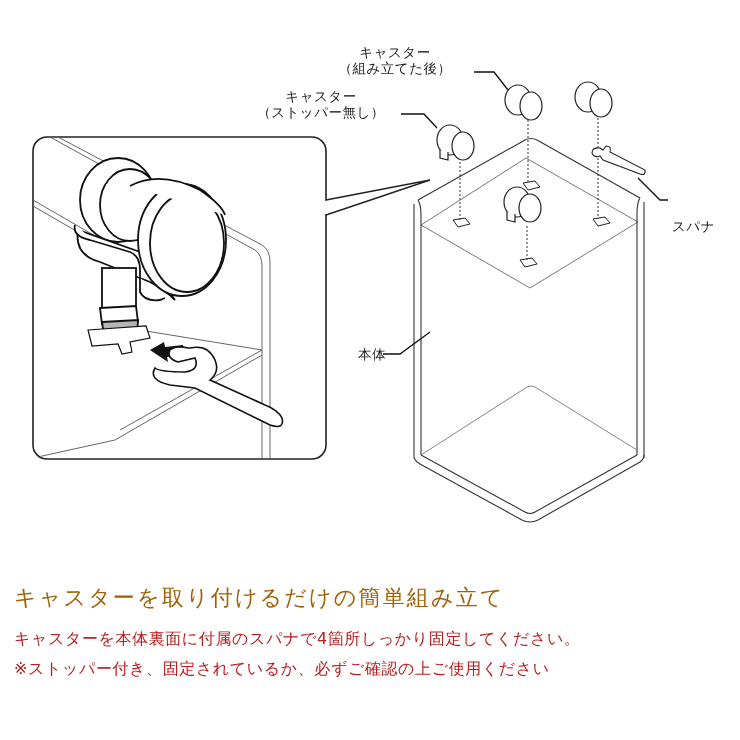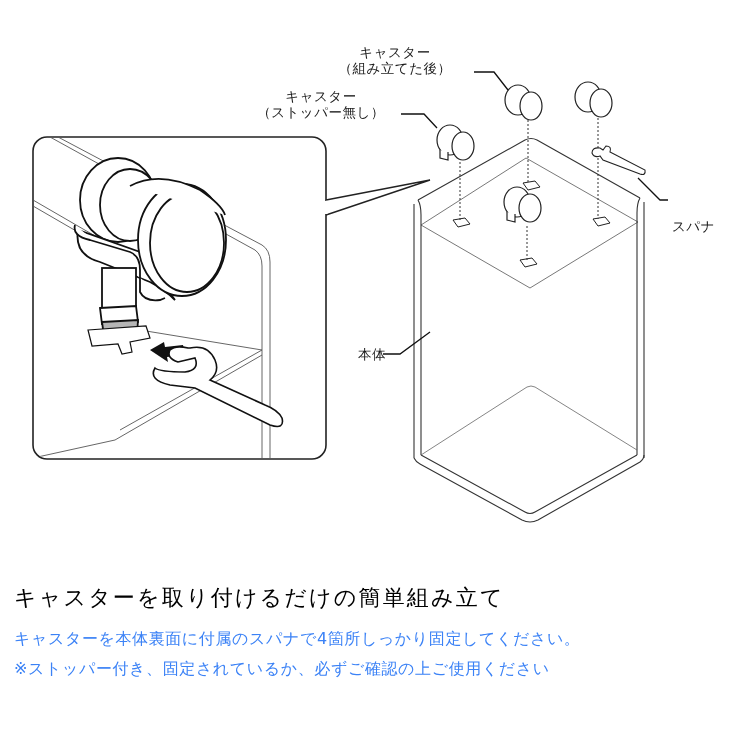--- a/index.html
+++ b/index.html
@@ -2,22 +2,22 @@
 <html><head>
   <meta charset="utf-8">
   <style>
     * { margin: 0; padding: 0; box-sizing: border-box; }
     html, body { width: 740px; height: 740px; background: #ffffff; overflow: hidden; }
     body { position: relative; font-family: "DejaVu Sans", "Liberation Sans", sans-serif; color: #1a1a1a; }
     .illus { position: absolute; left: 0; top: 0; width: 740px; height: 560px; }
     .label { position: absolute; font-size: 13.5px; line-height: 16px; color: #1a1a1a; white-space: nowrap; letter-spacing: 0.5px; }
     .label.center { text-align: center; }
     .caption { position: absolute; left: 14px; top: 582px; width: 720px; }
-    .caption h2 { font-size: 22px; font-weight: normal; letter-spacing: 2.2px; line-height: 32px; color: #000000; margin-bottom: 10px; }
-    .caption p { font-size: 16px; line-height: 30px; letter-spacing: 0.6px; color: #3b82f6; white-space: nowrap; }
+    .caption h2 { font-size: 22px; font-weight: normal; letter-spacing: 2.2px; line-height: 32px; color: #a16207; margin-bottom: 10px; }
+    .caption p { font-size: 16px; line-height: 30px; letter-spacing: 0.6px; color: #b91c1c; white-space: nowrap; }
   </style>
 </head>
 <body>
 
 <svg class="illus" viewBox="0 0 740 560" xmlns="http://www.w3.org/2000/svg">
 
   <g fill="none" stroke="#222" stroke-width="1.6">
     <rect x="33" y="137" width="293" height="322" rx="14" ry="14" fill="#fff"></rect>
 
     <path d="M326,200 L430,180 L326,215" fill="#fff" stroke="#222" stroke-width="1.4"></path>

